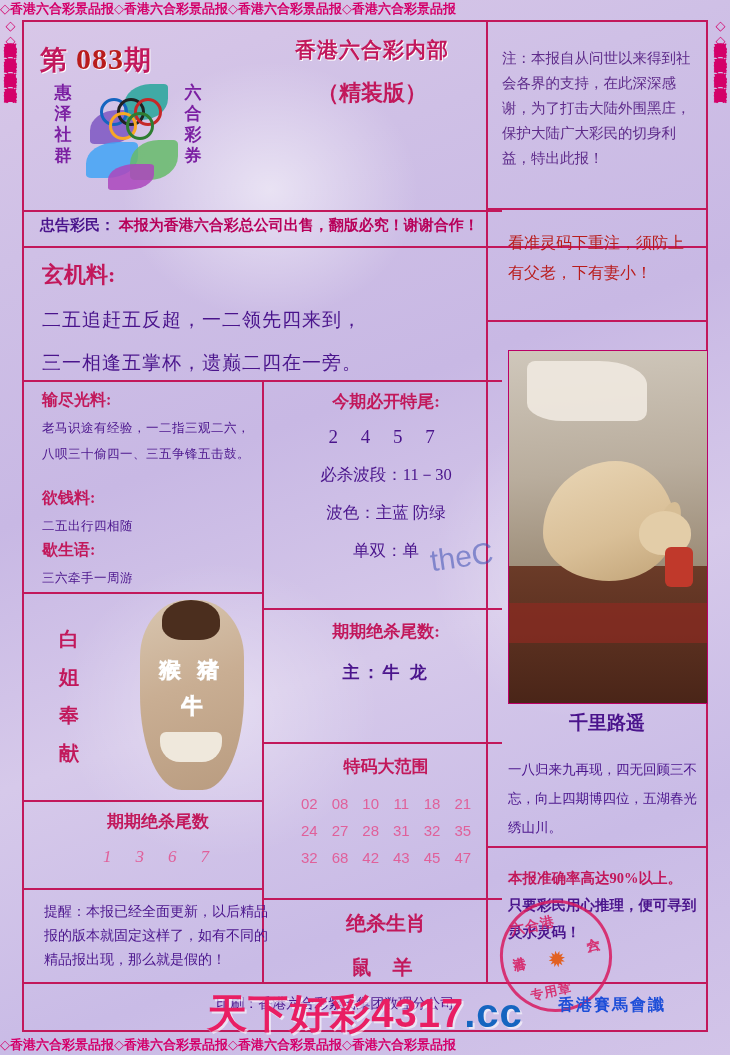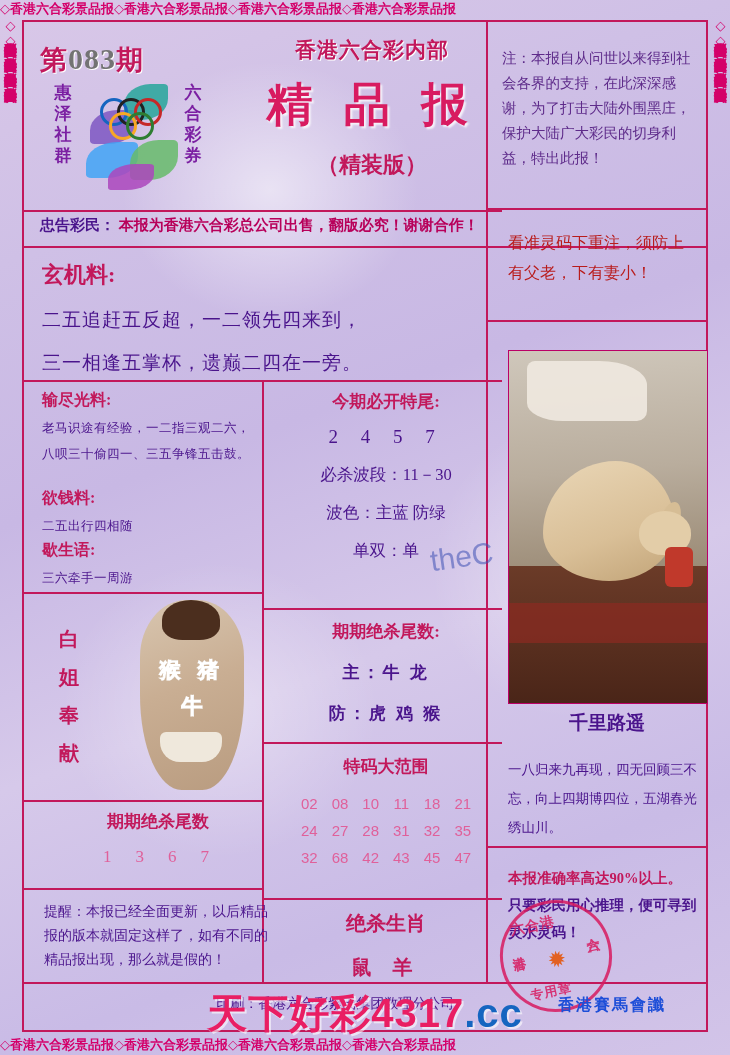--- a/index.html
+++ b/index.html
@@ -21,21 +21,21 @@
   .edge-bottom{left:0;bottom:0;width:730px;height:20px;line-height:20px;overflow:hidden;}
   .edge-left{left:0;top:18px;width:20px;height:1017px;overflow:hidden;writing-mode:vertical-rl;text-orientation:upright;line-height:20px;}
   .edge-right{right:0;top:18px;width:20px;height:1017px;overflow:hidden;writing-mode:vertical-rl;text-orientation:upright;line-height:20px;}
 
   
   .page{position:absolute;left:22px;top:20px;width:686px;height:1012px;}
 
   
   .hdr{position:relative;height:190px;}
   .issue{position:absolute;left:18px;top:22px;font-size:27px;color:#c2185b;font-weight:bold;letter-spacing:1px;text-shadow:1px 1px 0 #fff;}
-  .issue .num{color:#737373;font-size:30px;}
+  .issue .num{color:#b91c1c;font-size:30px;margin-left:8px;}
   .hui{position:absolute;left:30px;top:62px;font-size:17px;color:#7b1fa2;font-weight:bold;line-height:21px;width:22px;text-align:center;}
   .liu{position:absolute;left:160px;top:62px;font-size:17px;color:#7b1fa2;font-weight:bold;line-height:21px;width:22px;text-align:center;}
   .flower{position:absolute;left:62px;top:60px;width:96px;height:110px;}
   .flower .petal{position:absolute;border-radius:60% 10% 60% 10%;opacity:.85;}
   .rings{position:absolute;left:78px;top:78px;width:60px;height:42px;}
   .rings i{position:absolute;display:block;width:22px;height:22px;border-radius:50%;border:3px solid;}
 
   .title-wrap{position:absolute;left:235px;top:16px;width:230px;text-align:center;}
   .t-sub{font-size:21px;color:#c2185b;font-weight:bold;letter-spacing:1px;text-shadow:1px 1px 0 #fff;}
   .t-main{font-size:46px;color:#d81b60;font-weight:bold;letter-spacing:10px;margin-top:10px;text-shadow:2px 2px 2px rgba(255,255,255,.8);}
@@ -67,21 +67,21 @@
   .girl .body{position:absolute;left:8px;top:0;width:104px;height:190px;border-radius:45% 45% 40% 40%/30% 30% 50% 50%;
     background:linear-gradient(160deg,#d8c6b0,#c9ae93 45%,#b99c80);}
   .girl .hair{position:absolute;left:30px;top:0;width:58px;height:40px;border-radius:50% 50% 35% 35%;background:#4b2e1e;}
   .girl .swim{position:absolute;left:28px;top:132px;width:62px;height:30px;background:#efe8dc;border-radius:6px 6px 20px 20px;}
   .zodiac{position:absolute;left:0;top:56px;width:120px;text-align:center;}
   .zodiac .r1{font-size:21px;font-weight:bold;color:#111;letter-spacing:6px;-webkit-text-stroke:1px #fff;}
   .zodiac .r2{font-size:21px;font-weight:bold;color:#111;margin-top:8px;-webkit-text-stroke:1px #fff;}
 
   .weishu{position:absolute;left:20px;top:790px;width:232px;text-align:center;}
   .weishu .h{font-size:17px;color:#c2185b;font-weight:bold;}
-  .weishu .nums{margin-top:14px;font-size:17px;color:#e0609a;letter-spacing:24px;padding-left:20px;}
+  .weishu .nums{margin-top:14px;font-size:17px;color:#e0609a;letter-spacing:24px;padding-left:20px;font-style:italic;}
 
   .tixing{position:absolute;left:22px;top:880px;width:228px;font-size:14px;line-height:24px;color:#4a148c;}
 
   
   .center{position:absolute;left:258px;top:370px;width:212px;text-align:center;}
   .center .h{font-size:17px;color:#c2185b;font-weight:bold;}
   .center .big{font-size:19px;color:#4a148c;letter-spacing:9px;margin-top:13px;}
   .row{margin-top:16px;font-size:16.5px;color:#c2185b;font-weight:bold;}
   .row span{color:#4a148c;font-weight:normal;}
 
@@ -165,21 +165,20 @@
     <div class="rings">
       <i style="left:0;top:0;border-color:#1565c0;"></i>
       <i style="left:17px;top:0;border-color:#212121;"></i>
       <i style="left:34px;top:0;border-color:#c62828;"></i>
       <i style="left:9px;top:14px;border-color:#f9a825;"></i>
       <i style="left:26px;top:14px;border-color:#2e7d32;"></i>
     </div>
 
     <div class="title-wrap">
       <div class="t-sub">香港六合彩内部</div>
-      <div class="t-main">精 品 报</div>
       <div class="t-ver">（精装版）</div>
     </div>
 
     <div class="note">注：本报自从问世以来得到社会各界的支持，在此深深感谢，为了打击大陆外围黑庄，保护大陆广大彩民的切身利益，特出此报！</div>
   </div>
 
   <div class="warn">
     <b>忠告彩民：</b>
     <span>本报为香港六合彩总公司出售，翻版必究！谢谢合作！</span>
   </div>
@@ -252,23 +251,20 @@
     </div>
     <div class="row">
       <span>单双：</span><span>单</span>
     </div>
   </div>
 
   <div class="shengxiao">
     <div class="h">期期绝杀尾数:</div>
     <div class="l">
       <span>主：</span><span>牛 龙</span>
-    </div>
-    <div class="l">
-      <span>防：</span><span>虎 鸡 猴</span>
     </div>
   </div>
 
   <div class="fanwei">
     <div class="h">特码大范围</div>
     <table>
       <tbody>
           <tr>
         <td>02</td>
         <td>08</td>

